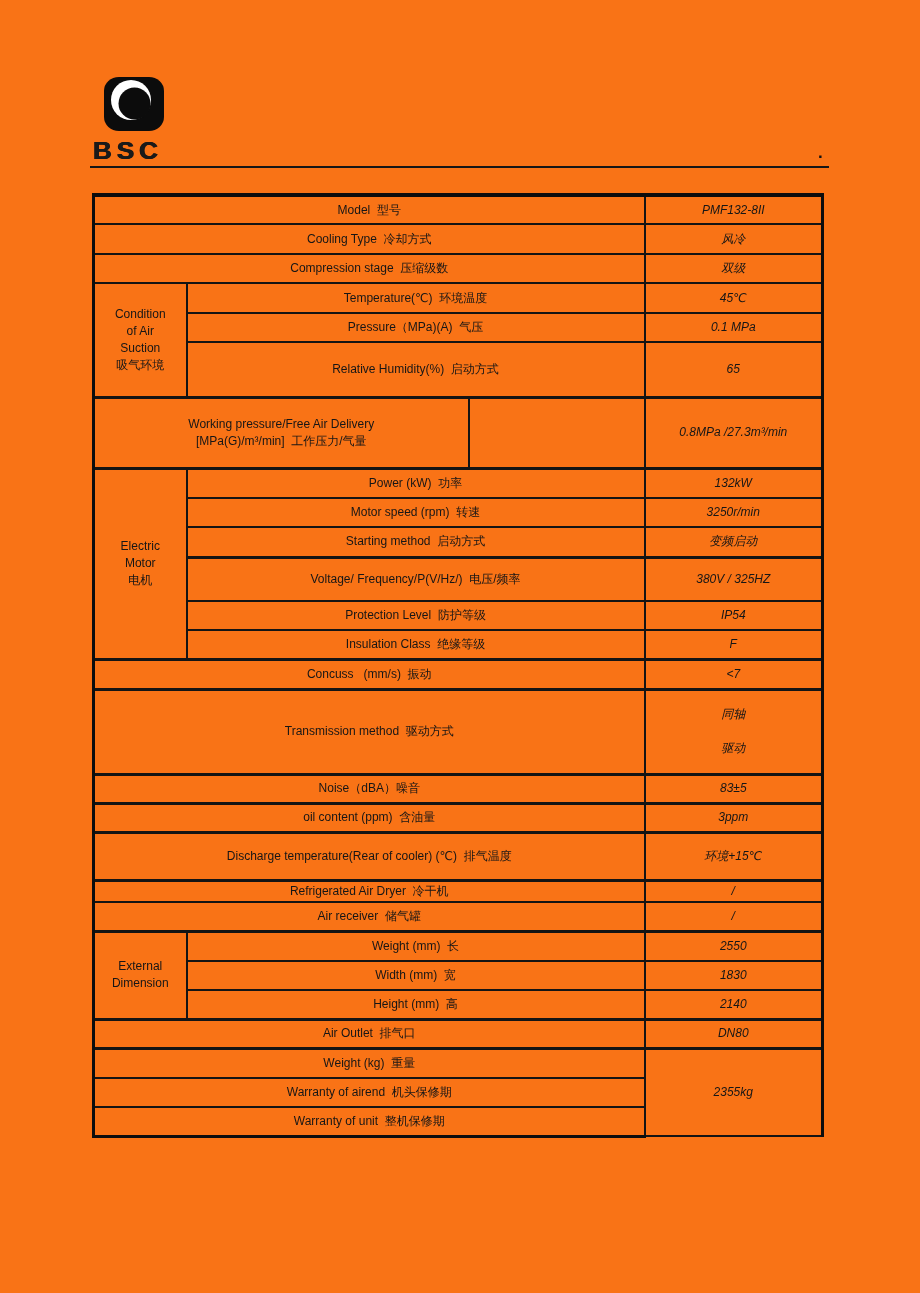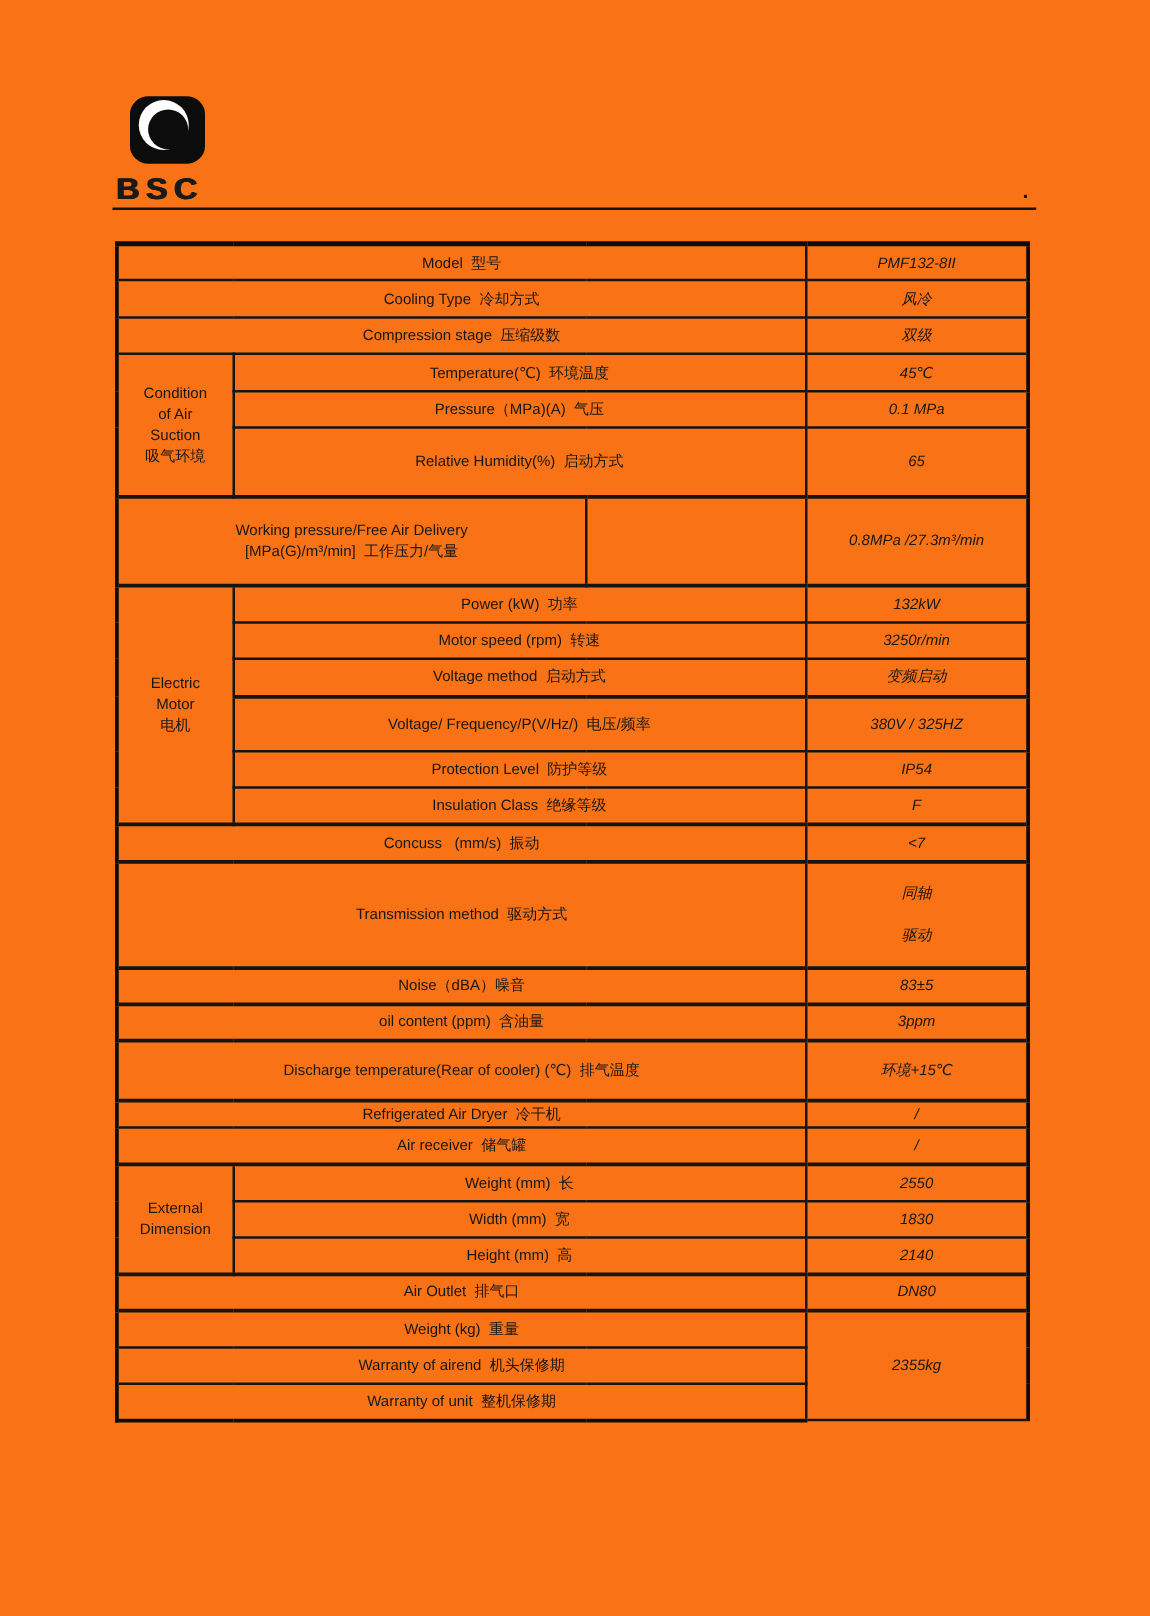--- a/index.html
+++ b/index.html
@@ -117,21 +117,21 @@
 Motor
 电机</td>
       <td colspan="2">Power (kW)  功率</td>
       <td class="edge-r">132kW</td>
     </tr>
     <tr style="height:29px">
       <td colspan="2">Motor speed (rpm)  转速</td>
       <td class="edge-r">3250r/min</td>
     </tr>
     <tr style="height:30px">
-      <td colspan="2">Voltage method  启动方式</td>
+      <td colspan="2">Starting method  启动方式</td>
       <td class="edge-r">变频启动</td>
     </tr>
     <tr class="t" style="height:44px">
       <td colspan="2">Voltage/ Frequency/P(V/Hz/)  电压/频率</td>
       <td class="edge-r">380V / 325HZ</td>
     </tr>
     <tr style="height:29px">
       <td colspan="2">Protection Level  防护等级</td>
       <td class="edge-r">IP54</td>
     </tr>

